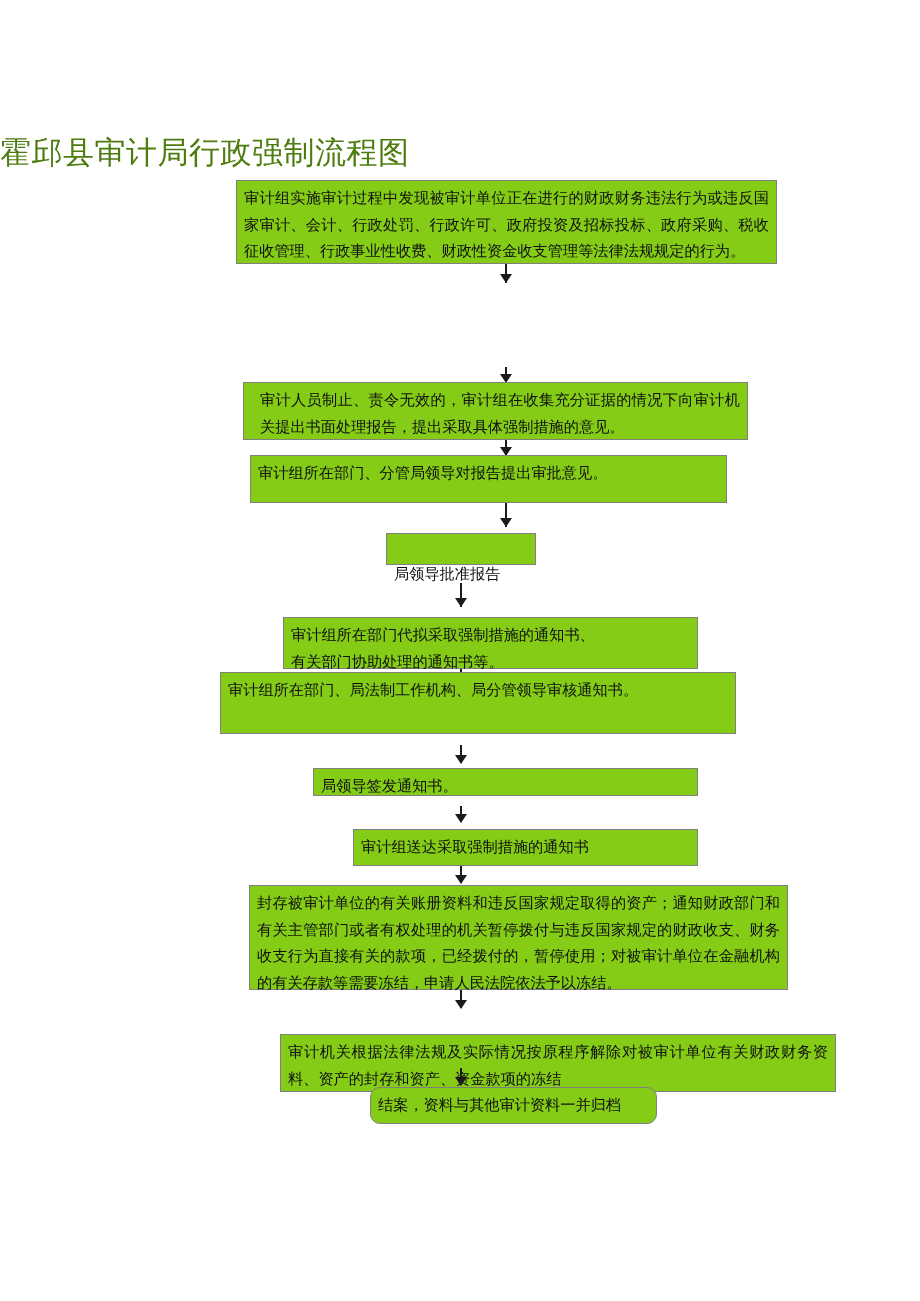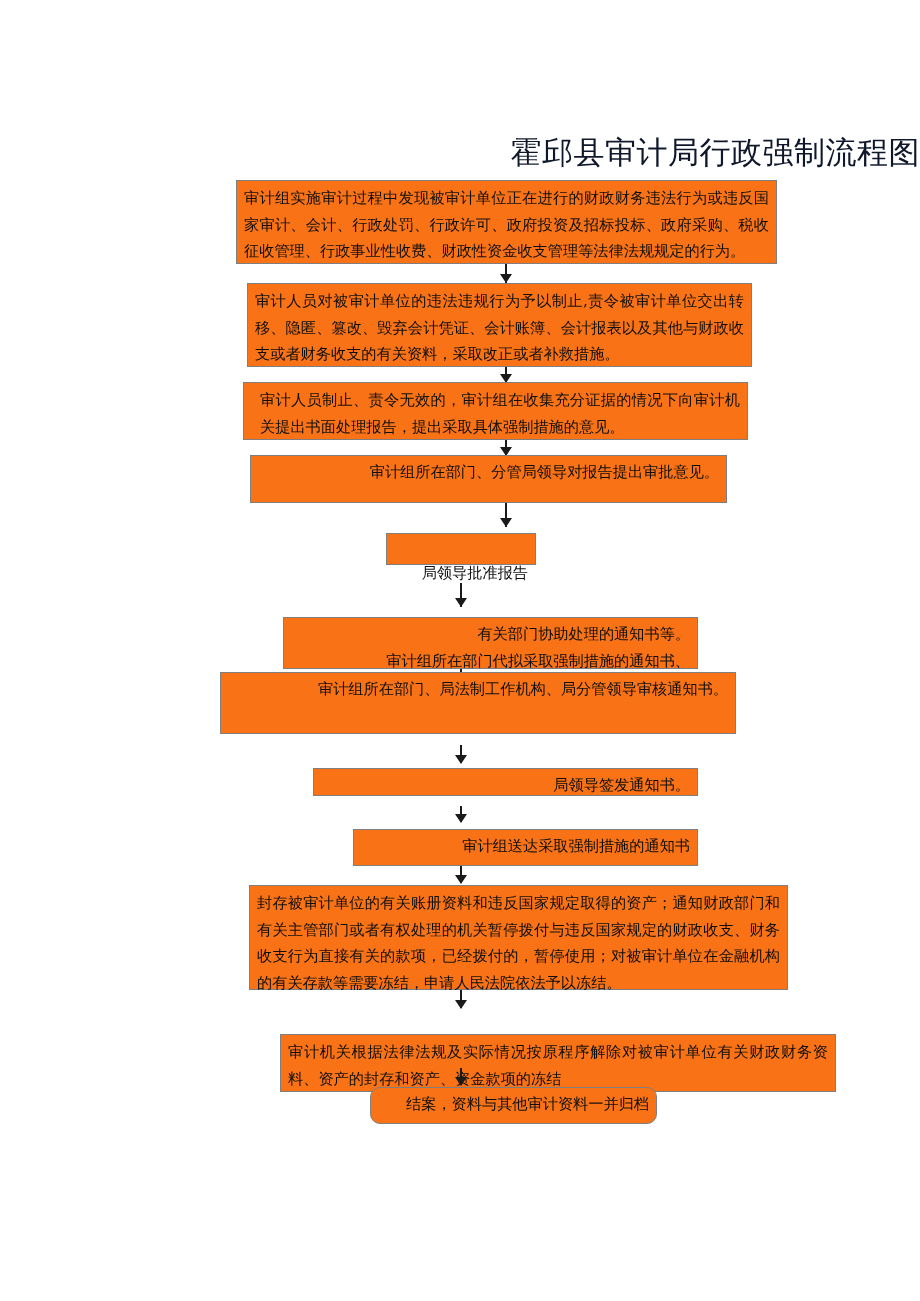--- a/index.html
+++ b/index.html
@@ -23,43 +23,43 @@
     height: 1301px;
     background: #ffffff;
   }
 
   
   .title {
     position: absolute;
     left: 0;
     top: 132px;
     width: 920px;
-    text-align: right;
+    text-align: left;
     font-size: 31px;
     line-height: 40px;
     letter-spacing: 0.5px;
-    color: #0f172a;
+    color: #4d7c0f;
     font-family: "DejaVu Serif", "Liberation Serif", serif;
     white-space: nowrap;
   }
 
   
   .node {
     position: absolute;
     border: 1px solid #8c8c8c;
-    background: #f97316;
+    background: #84cc16;
     color: #0f0f0f;
     font-size: 15.2px;
     line-height: 26.5px;
     padding: 4px 7px 3px 7px;
     font-family: "DejaVu Serif", "Liberation Serif", serif;
   }
   .node .txt { display: block; }
   .just   { text-align: justify; text-align-last: left; }
-  .center { text-align: right; font-family: Liberation Mono, monospace; }
+  .center { text-align: left; }
 
   
   .node.plain { border-color: #7f7f7f; }
 
   
   .conn {
     position: absolute;
     width: 0;
     border-left: 2px solid #1a1a1a;
   }
@@ -77,23 +77,20 @@
 <div id="page">
 
   <div class="title">霍邱县审计局行政强制流程图</div>
 
   <div class="node plain just" style="left:236px; top:180px; width:541px; height:84px;">
     <span class="txt">审计组实施审计过程中发现被审计单位正在进行的财政财务违法行为或违反国家审计、会计、行政处罚、行政许可、政府投资及招标投标、政府采购、税收征收管理、行政事业性收费、财政性资金收支管理等法律法规规定的行为。</span>
   </div>
   <div class="conn" style="left:505px; top:264px; height:19px;"></div>
   <div class="arrowhead" style="left:500px; top:274px;"></div>
 
-  <div class="node plain just" style="left:247px; top:283px; width:505px; height:84px;">
-    <span class="txt">审计人员对被审计单位的违法违规行为予以制止,责令被审计单位交出转移、隐匿、篡改、毁弃会计凭证、会计账簿、会计报表以及其他与财政收支或者财务收支的有关资料，采取改正或者补救措施。</span>
-  </div>
   <div class="conn" style="left:505px; top:367px; height:15px;"></div>
   <div class="arrowhead" style="left:500px; top:374px;"></div>
 
   <div class="node plain just" style="left:243px; top:382px; width:505px; height:58px;padding-left:16px;">
     <span class="txt">审计人员制止、责令无效的，审计组在收集充分证据的情况下向审计机关提出书面处理报告，提出采取具体强制措施的意见。</span>
   </div>
   <div class="conn" style="left:505px; top:440px; height:15px;"></div>
   <div class="arrowhead" style="left:500px; top:447px;"></div>
 
   <div class="node plain center" style="left:250px; top:455px; width:477px; height:48px;">
@@ -102,22 +99,22 @@
   <div class="conn" style="left:505px; top:503px; height:24px;"></div>
   <div class="arrowhead" style="left:500px; top:518px;"></div>
 
   <div class="node plain center" style="left:386px; top:533px; width:150px; height:32px; padding-top:27px;">
     <span class="txt">局领导批准报告</span>
   </div>
   <div class="conn" style="left:460px; top:583px; height:24px;"></div>
   <div class="arrowhead" style="left:455px; top:598px;"></div>
 
   <div class="node plain center" style="left:283px; top:617px; width:415px; height:52px;">
+    <span class="txt">审计组所在部门代拟采取强制措施的通知书、</span>
     <span class="txt">有关部门协助处理的通知书等。</span>
-    <span class="txt">审计组所在部门代拟采取强制措施的通知书、</span>
   </div>
   <div class="conn" style="left:460px; top:669px; height:13px;"></div>
   <div class="arrowhead" style="left:455px; top:675px;"></div>
 
   <div class="node plain center" style="left:220px; top:672px; width:516px; height:62px;">
     <span class="txt">审计组所在部门、局法制工作机构、局分管领导审核通知书。</span>
   </div>
   <div class="conn" style="left:460px; top:745px; height:18px;"></div>
   <div class="arrowhead" style="left:455px; top:755px;"></div>
 

